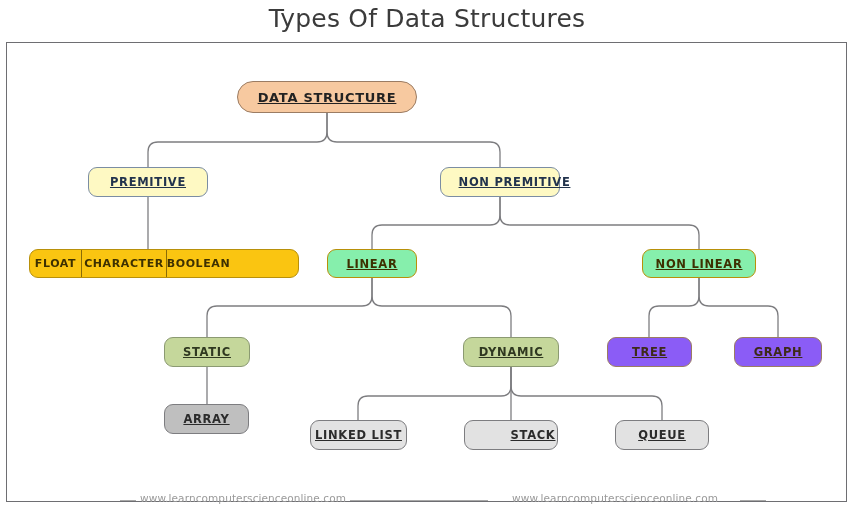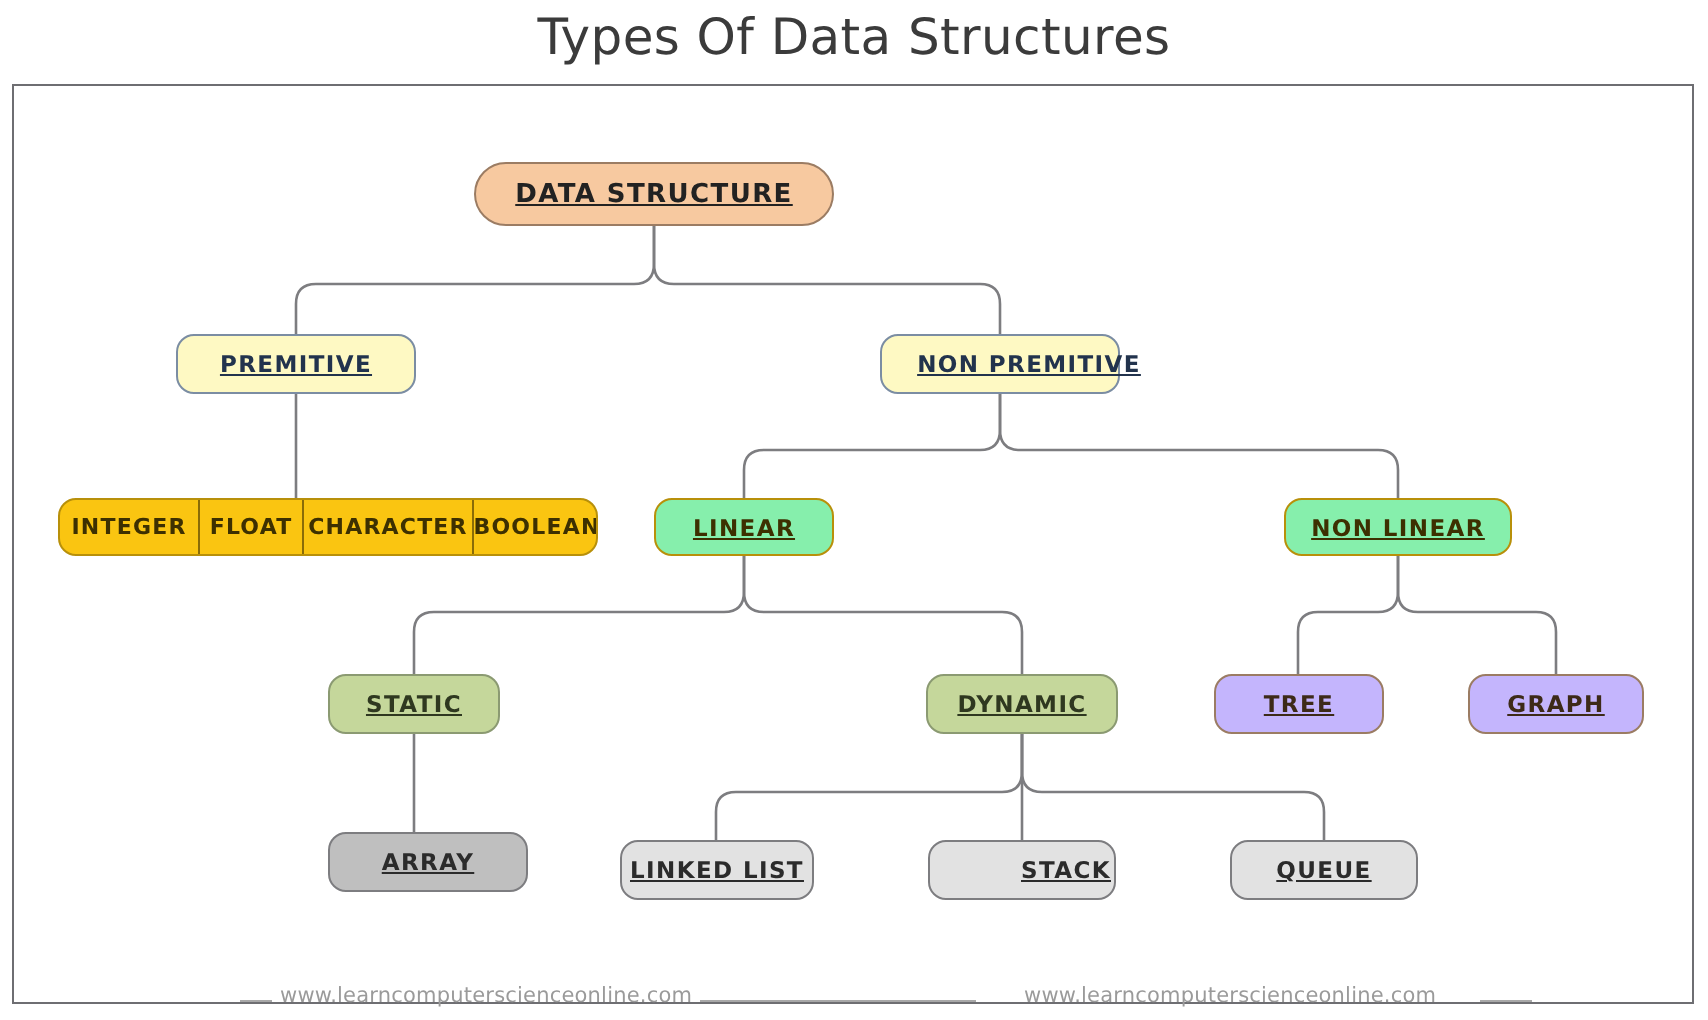--- a/index.html
+++ b/index.html
@@ -87,21 +87,21 @@
   }
 
   .node-green {
     background: #c5d79b;
     border-color: #8b9a72;
     border-radius: 9px;
     color: #2f3820;
   }
 
   .node-peach {
-    background: #c4b5fd;
+    background: #8b5cf6;
     border-color: #9b7c63;
     border-radius: 9px;
     color: #3d2a18;
   }
 
   .node-gray {
     background: #e2e2e2;
     border-color: #7d7d80;
     border-radius: 9px;
     color: #2b2b2b;
@@ -189,39 +189,38 @@
   </g>
 </svg>
 
 <div class="node node-root" style="left:237px; top:81px; width:180px; height:32px;">DATA STRUCTURE</div>
 
 <div class="node node-blue" style="left:88px; top:167px; width:120px; height:30px;">PREMITIVE</div>
 
 <div class="node node-blue" style="left:440px; top:167px; width:120px; height:30px;padding-left:29px;">NON PREMITIVE</div>
 
 <div id="primitive-bar" style="left:29px; top:249px; width:270px; height:29px;">
-  <div class="seg" style="width:70px;">INTEGER</div>
   <div class="seg" style="width:52px;">FLOAT</div>
   <div class="seg" style="width:85px;">CHARACTER</div>
   <div class="seg" style="width:63px;">BOOLEAN</div>
 </div>
 
 <div class="node node-yellow" style="left:327px; top:249px; width:90px; height:29px;">LINEAR</div>
 
 <div class="node node-yellow" style="left:642px; top:249px; width:114px; height:29px;">NON LINEAR</div>
 
 <div class="node node-green" style="left:164px; top:337px; width:86px; height:30px;">STATIC</div>
 
 <div class="node node-green" style="left:463px; top:337px; width:96px; height:30px;">DYNAMIC</div>
 
 <div class="node node-peach" style="left:607px; top:337px; width:85px; height:30px;">TREE</div>
 
 <div class="node node-peach" style="left:734px; top:337px; width:88px; height:30px;">GRAPH</div>
 
-<div class="node node-gray-dark" style="left:164px; top:416px; width:100px; height:30px;">ARRAY</div>
+<div class="node node-gray-dark" style="left:164px; top:404px; width:85px; height:30px;">ARRAY</div>
 
 <div class="node node-gray" style="left:310px; top:420px; width:97px; height:30px;">LINKED LIST</div>
 
 <div class="node node-gray" style="left:464px; top:420px; width:94px; height:30px;padding-left:44px;">STACK</div>
 
 <div class="node node-gray" style="left:615px; top:420px; width:94px; height:30px;">QUEUE</div>
 
 <div class="wm-rule" style="left:120px; top:500px; width:16px;"></div>
 <div class="watermark" style="left:140px; top:492px;">www.learncomputerscienceonline.com</div>
 <div class="wm-rule" style="left:350px; top:500px; width:138px;"></div>

